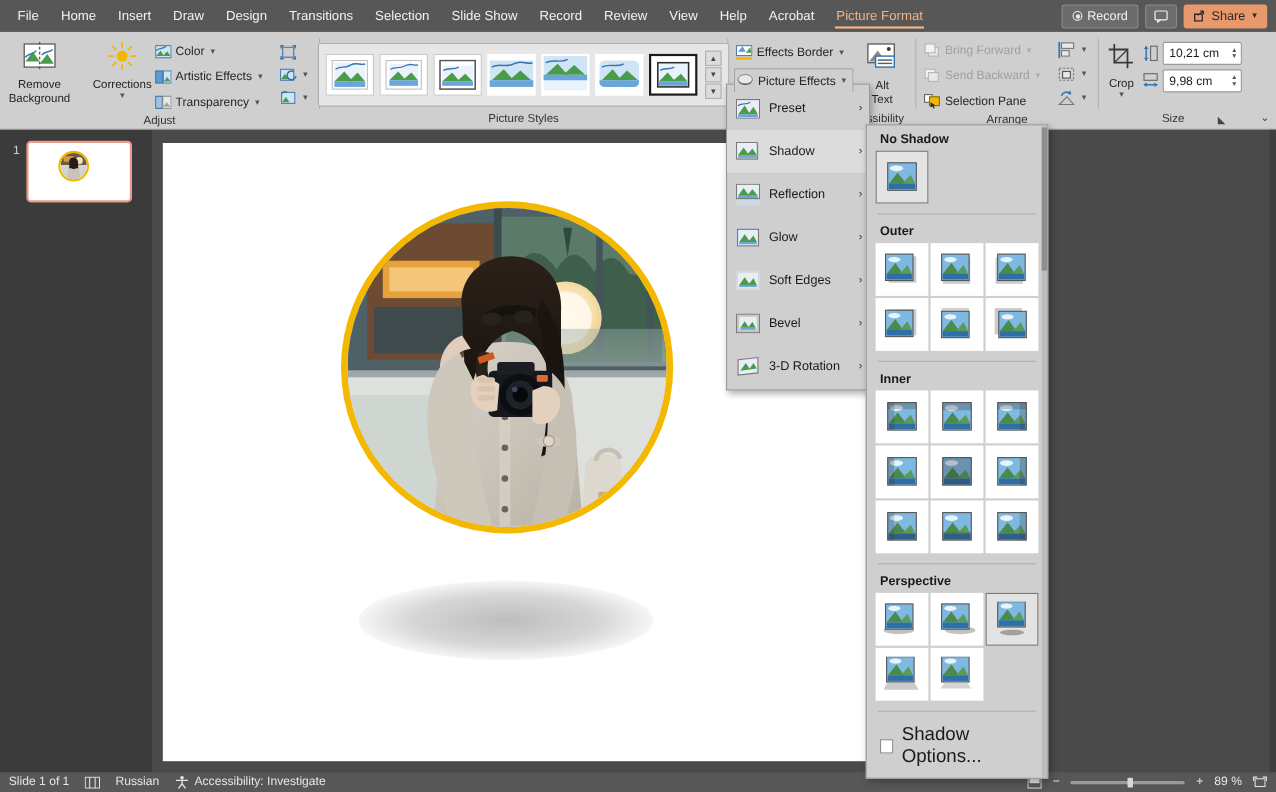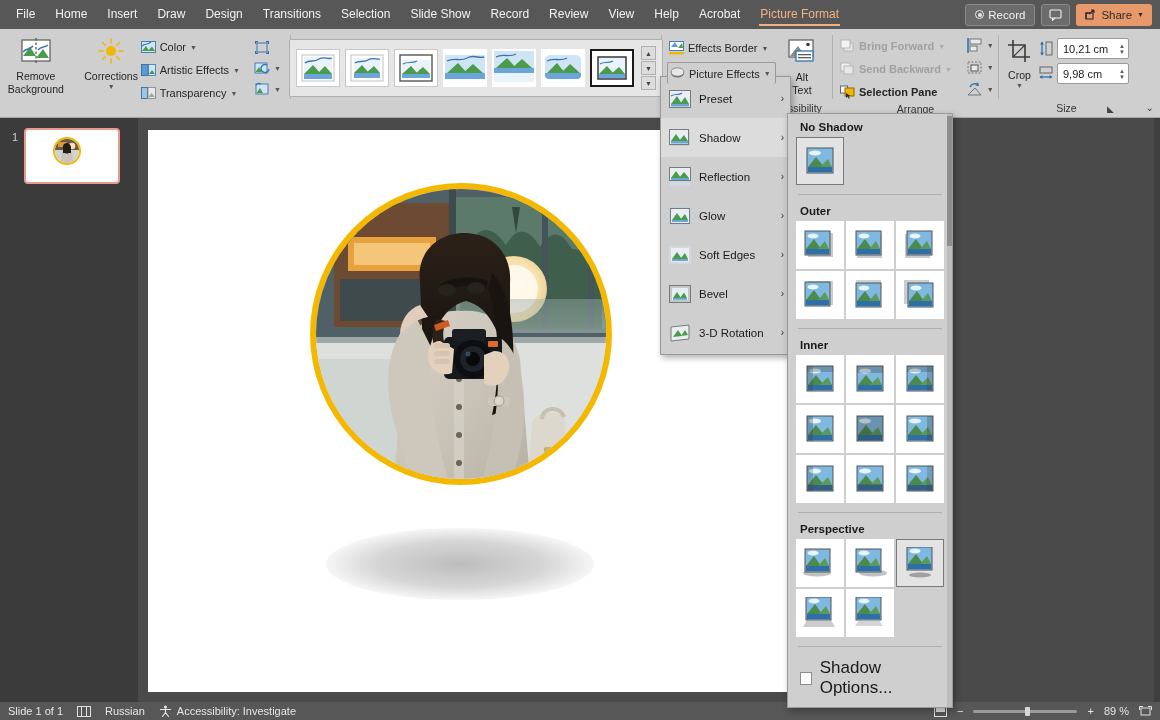--- a/index.html
+++ b/index.html
@@ -334,20 +334,21 @@
         <div class="smallbtn" style="height:18px">
           <svg width="16" height="15" viewBox="0 0 16 15">
             <rect x="2" y="2" width="12" height="10" fill="#cfe4f5" stroke="#4a7fb5" stroke-width="1"></rect>
             <path d="M2.5 11 L6 6 L9 11 Z" fill="#4a9c4a"></path>
             <path d="M2 3 a4 4 0 0 1 5 -1" fill="none" stroke="#2e75b6" stroke-width="1.3"></path>
           </svg>
           <span class="chev">▼</span>
         </div>
       </div>
     </div>
+    <div class="rgroup-label">Adjust</div>
   </div>
 
   <div class="rsep"></div>
 
   <div class="rgroup" style="width:370px;">
     <div class="rgroup-body" style="padding-top:8px;justify-content:center;">
       <div id="stylegal">
         <div class="sthumb">
           <svg class="mini" width="34" height="28" viewBox="0 0 34 28">
               <rect x="1" y="1" width="32" height="26" fill="#fff" stroke="#bfbfbf"></rect>
@@ -416,20 +417,21 @@
               <path d="M5 10 C9 7, 13 10, 18 7" fill="none" stroke="#3a74b5" stroke-width="1.2"></path>
             </svg>
         </div>
         <div class="galscroll">
           <div>▲</div>
           <div>▼</div>
           <div>▼</div>
         </div>
       </div>
     </div>
+    <div class="rgroup-label">Picture Styles</div>
   </div>
 
   <div class="rsep"></div>
 
   <div class="rgroup" style="width:110px;">
     <div class="rgroup-body" style="flex-direction:column;padding-top:8px;gap:3px;">
       <div class="smallbtn">
         <svg width="15" height="14" viewBox="0 0 15 14">
           <rect x="0.5" y="0.5" width="14" height="9" fill="#fff" stroke="#4a7fb5" stroke-width="1"></rect>
           <path d="M9 7 L13 2 L14 7 Z" fill="#4a9c4a"></path>
@@ -469,21 +471,21 @@
         <span>Alt</span>
         <span>Text</span>
       </div>
     </div>
     <div class="rgroup-label">essibility</div>
   </div>
 
   <div class="rsep"></div>
 
   <div class="rgroup" style="width:165px;">
-    <div class="rgroup-body" style="padding-top:6px;font-weight:bold;">
+    <div class="rgroup-body" style="padding-top:6px;">
       <div style="display:flex;flex-direction:column;gap:1px;">
         <div class="smallbtn disabled">
           <svg width="15" height="14" viewBox="0 0 15 14">
             <rect x="4" y="4" width="9" height="8" fill="#e9e9e9" stroke="#b5b5b5"></rect>
             <rect x="1" y="1" width="9" height="8" fill="#f3f3f3" stroke="#b5b5b5"></rect>
           </svg>
           <span>Bring Forward</span>
           <span class="chev dim">▼</span>
         </div>
         <div class="smallbtn disabled">

